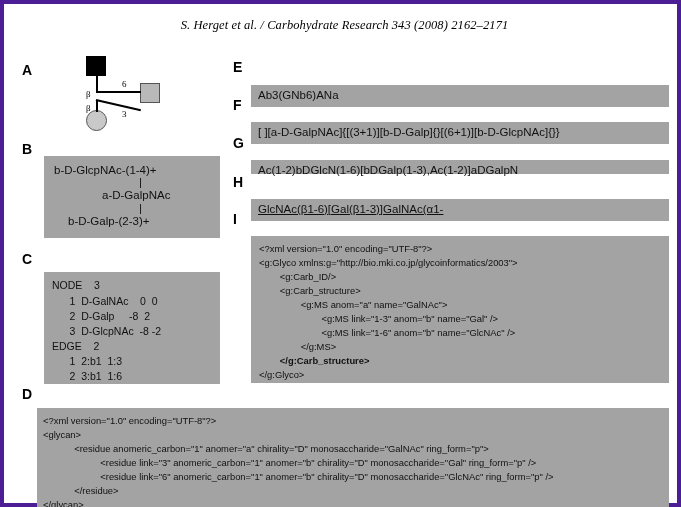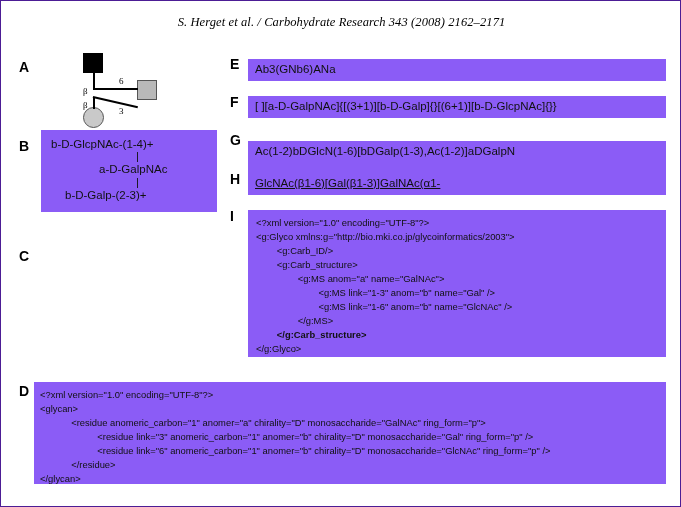--- a/index.html
+++ b/index.html
@@ -12,21 +12,21 @@
     background: #ffffff;
     font-family: "Liberation Sans", sans-serif;
     color: #000000;
     overflow: hidden;
     position: relative;
   }
   .page {
     position: relative;
     width: 681px;
     height: 507px;
-    border: 1px solid #4c1d95;
+    border: 4px solid #4c1d95;
     box-sizing: border-box;
   }
   .header {
     position: absolute;
     top: 14px;
     left: 0;
     width: 681px;
     text-align: center;
     font-family: "Liberation Serif", serif;
     font-style: italic;
@@ -36,22 +36,23 @@
   }
   .panel-letter {
     position: absolute;
     font-family: "Liberation Sans", sans-serif;
     font-weight: bold;
     font-size: 14px;
     color: #000;
   }
   .grey-box {
     position: absolute;
-    background: #8b5cf6;
+    background: #a3a3a3;
     box-sizing: border-box;
+    margin-top: 23px;
   }
   .code-line {
     font-family: "Liberation Sans", sans-serif;
     font-size: 9.4px;
     color: #111;
     white-space: pre;
     line-height: 11.5px;
   }
   .box-text {
     font-family: "Liberation Sans", sans-serif;
@@ -129,20 +130,29 @@
   <div class="panel-letter" style="left:18px; top:137px;">B</div>
   <div class="grey-box" style="left:40px; top:129px; width:176px; height:82px;">
     <div class="box-text" style="position:absolute; left:10px; top:8px;">b-D-GlcpNAc-(1-4)+</div>
     <div class="box-text" style="position:absolute; left:95px; top:20px;">|</div>
     <div class="box-text" style="position:absolute; left:58px; top:33px;">a-D-GalpNAc</div>
     <div class="box-text" style="position:absolute; left:95px; top:46px;">|</div>
     <div class="box-text" style="position:absolute; left:24px; top:59px;">b-D-Galp-(2-3)+</div>
   </div>
 
   <div class="panel-letter" style="left:18px; top:247px;">C</div>
+  <div class="grey-box" style="left:40px; top:245px; width:176px; height:112px;">
+    <div class="code-line" style="position:absolute; left:8px; top:8px;  font-size:10.5px;">NODE    3</div>
+    <div class="code-line" style="position:absolute; left:8px; top:24px; font-size:10.5px;">      1  D-GalNAc    0  0</div>
+    <div class="code-line" style="position:absolute; left:8px; top:39px; font-size:10.5px;">      2  D-Galp     -8  2</div>
+    <div class="code-line" style="position:absolute; left:8px; top:54px; font-size:10.5px;">      3  D-GlcpNAc  -8 -2</div>
+    <div class="code-line" style="position:absolute; left:8px; top:69px; font-size:10.5px;">EDGE    2</div>
+    <div class="code-line" style="position:absolute; left:8px; top:84px; font-size:10.5px;">      1  2:b1  1:3</div>
+    <div class="code-line" style="position:absolute; left:8px; top:99px; font-size:10.5px;">      2  3:b1  1:6</div>
+  </div>
 
   <div class="panel-letter" style="left:18px; top:382px;">D</div>
   <div class="grey-box" style="left:33px; top:381px; width:632px; height:102px;">
     <div class="code-line" style="position:absolute; left:6px; top:7px;">&lt;?xml version="1.0" encoding="UTF-8"?&gt;</div>
     <div class="code-line" style="position:absolute; left:6px; top:21px;text-align:right;">&lt;glycan&gt;</div>
     <div class="code-line" style="position:absolute; left:6px; top:35px;">            &lt;residue anomeric_carbon="1" anomer="a" chirality="D" monosaccharide="GalNAc" ring_form="p"&gt;</div>
     <div class="code-line" style="position:absolute; left:6px; top:49px;">                      &lt;residue link="3" anomeric_carbon="1" anomer="b" chirality="D" monosaccharide="Gal" ring_form="p" /&gt;</div>
     <div class="code-line" style="position:absolute; left:6px; top:63px;">                      &lt;residue link="6" anomeric_carbon="1" anomer="b" chirality="D" monosaccharide="GlcNAc" ring_form="p" /&gt;</div>
     <div class="code-line" style="position:absolute; left:6px; top:77px;">            &lt;/residue&gt;</div>
     <div class="code-line" style="position:absolute; left:6px; top:91px;">&lt;/glycan&gt;</div>
@@ -152,21 +162,21 @@
   <div class="grey-box" style="left:247px; top:58px; width:418px; height:22px;">
     <div class="box-text" style="position:absolute; left:7px; top:4px;">Ab3(GNb6)ANa</div>
   </div>
 
   <div class="panel-letter" style="left:229px; top:93px;">F</div>
   <div class="grey-box" style="left:247px; top:95px; width:418px; height:22px;">
     <div class="box-text" style="position:absolute; left:7px; top:4px;">[ ][a-D-GalpNAc]{[(3+1)][b-D-Galp]{}[(6+1)][b-D-GlcpNAc]{}}</div>
   </div>
 
   <div class="panel-letter" style="left:229px; top:131px;">G</div>
-  <div class="grey-box" style="left:247px; top:140px; width:418px; height:32px;">
+  <div class="grey-box" style="left:247px; top:133px; width:418px; height:14px;">
     <div class="box-text" style="position:absolute; left:7px; top:4px;">Ac(1-2)bDGlcN(1-6)[bDGalp(1-3),Ac(1-2)]aDGalpN</div>
   </div>
 
   <div class="panel-letter" style="left:229px; top:170px;">H</div>
   <div class="grey-box" style="left:247px; top:172px; width:418px; height:22px;">
     <div class="box-text" style="position:absolute; left:7px; top:4px;text-decoration:underline;">GlcNAc(β1-6)[Gal(β1-3)]GalNAc(α1-</div>
   </div>
 
   <div class="panel-letter" style="left:229px; top:207px;">I</div>
   <div class="grey-box" style="left:247px; top:209px; width:418px; height:147px;">

